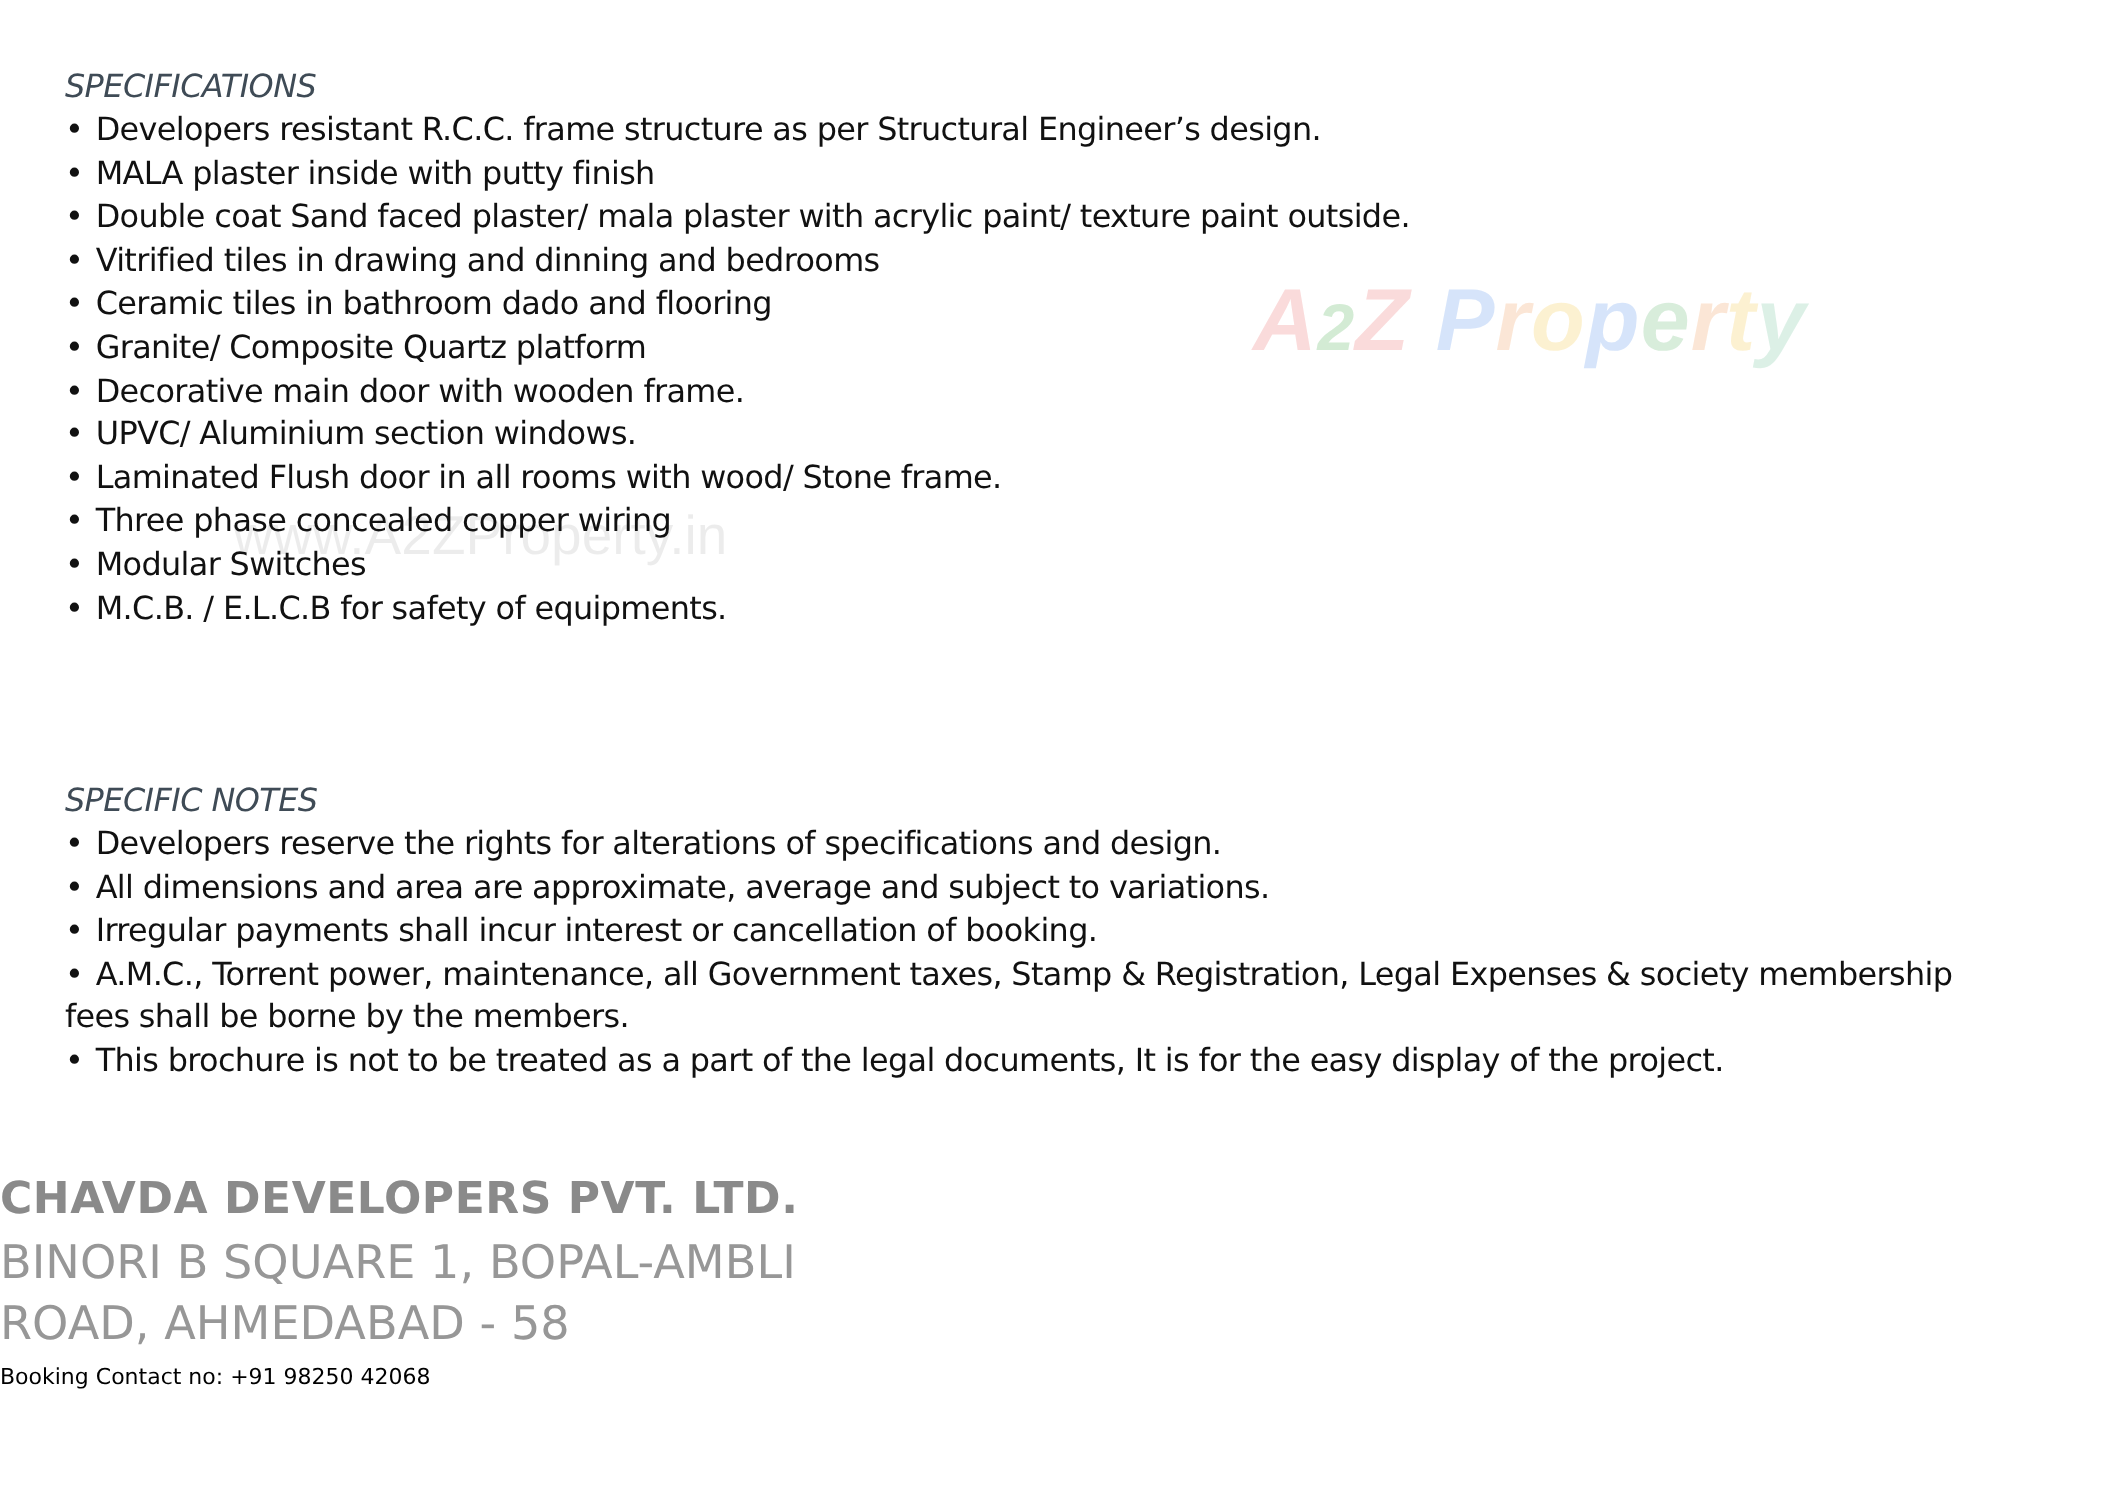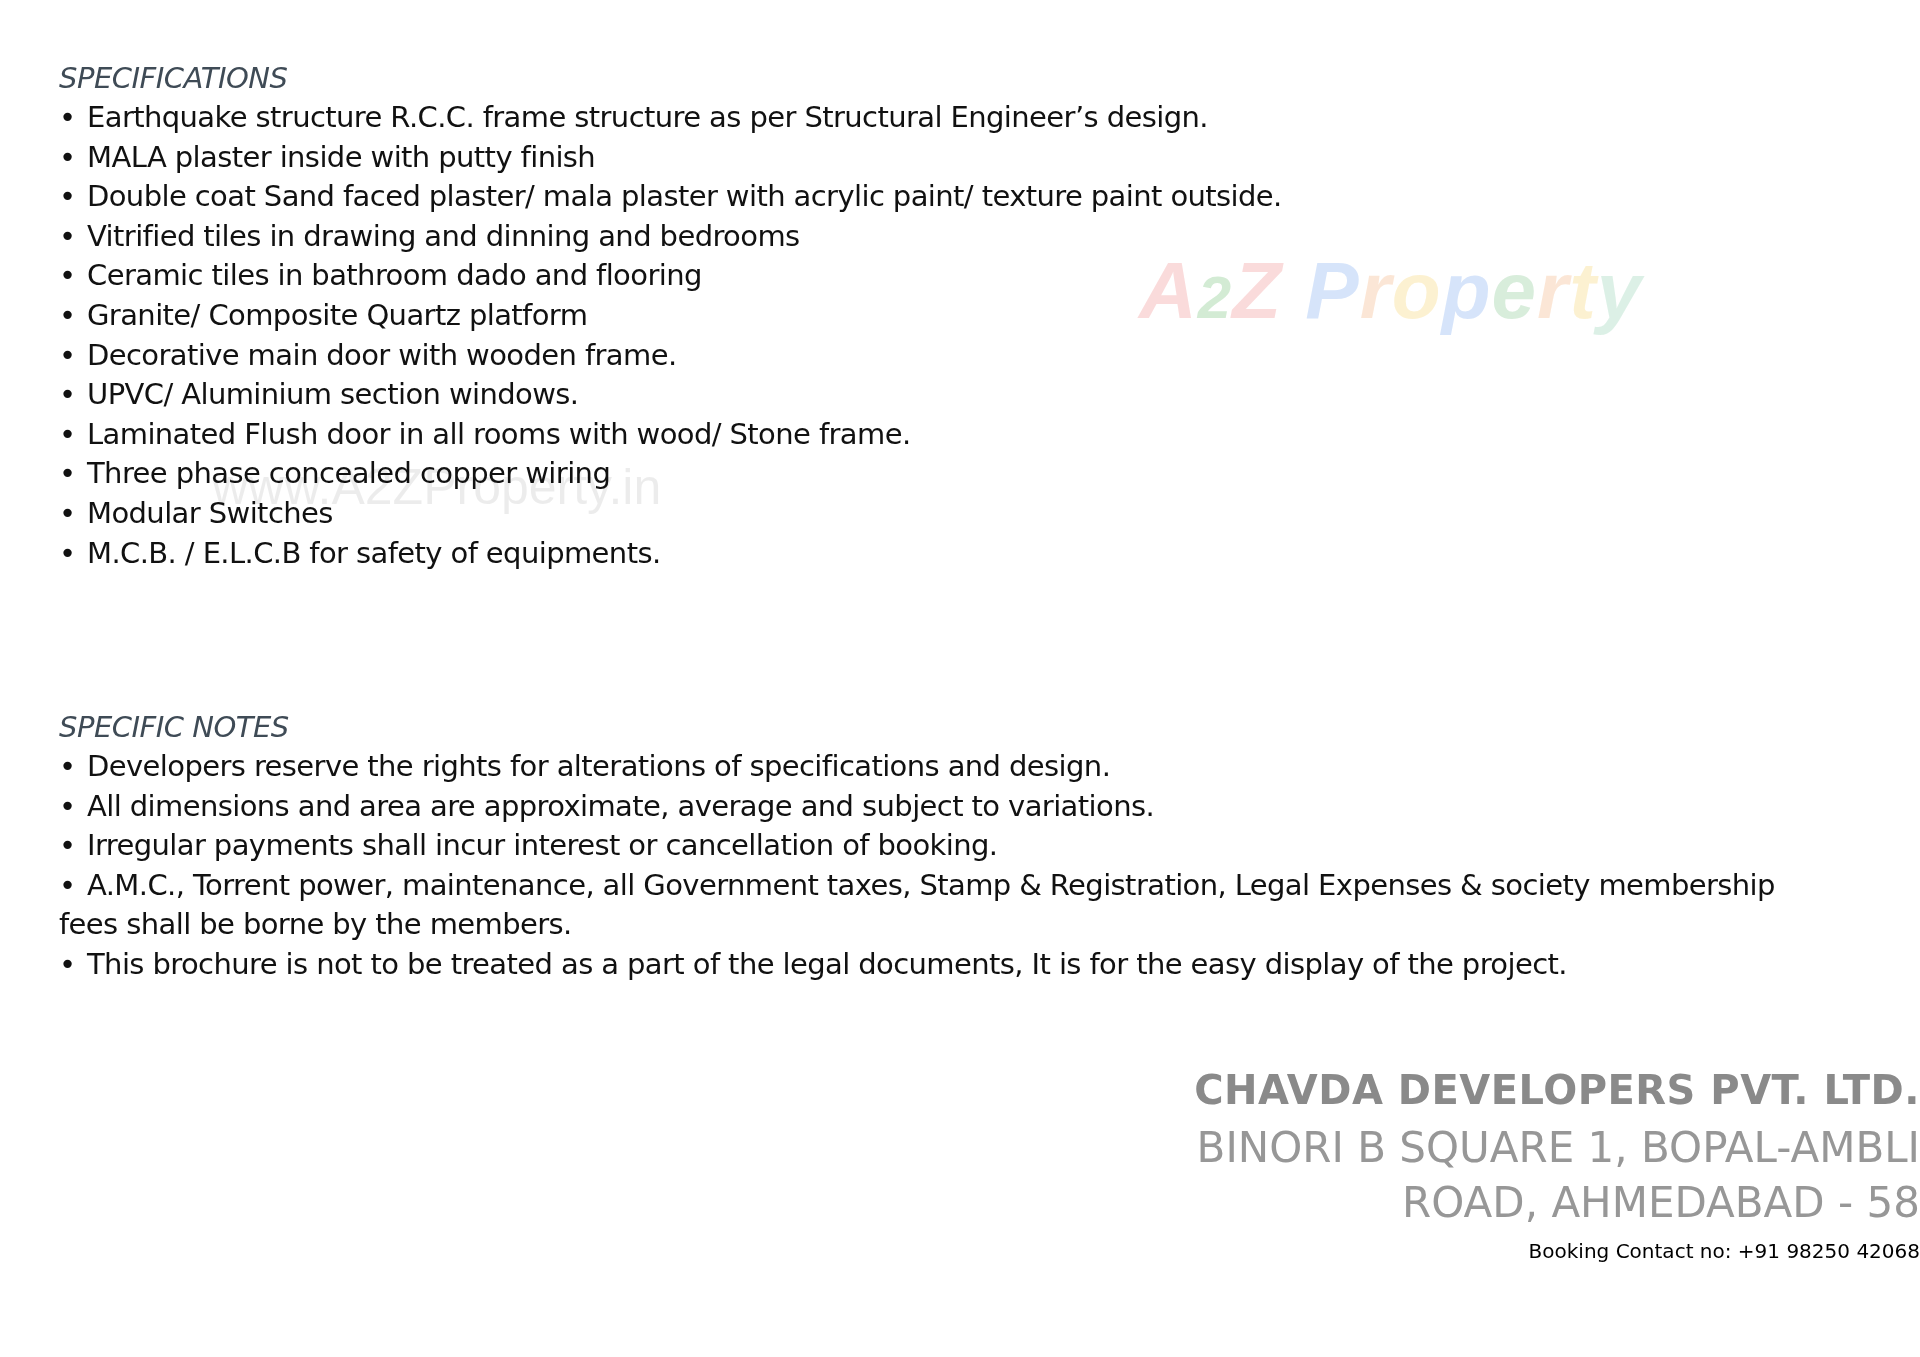--- a/index.html
+++ b/index.html
@@ -9,36 +9,36 @@
   .heading { font-style:italic; font-weight:normal; color:#3f4b56; font-size:29px; line-height:40px;
              letter-spacing:-0.5px; }
   .list { margin:0; padding:0; list-style:none; }
   .list li { font-size:29px; line-height:39.6px; letter-spacing:-0.6px; white-space:nowrap; }
   .list.notes li { white-space:normal; width:1720px; }
   .bullet { display:inline-block; width:28px; }
   .wm-logo { position:absolute; left:1139px; top:246px; font-family:"Liberation Sans", sans-serif;
              font-weight:bold; font-size:80px; line-height:90px; opacity:0.3; white-space:nowrap; letter-spacing:1px;font-style:italic;}
   .wm-url { position:absolute; left:212px; top:458px; font-family:"Liberation Sans", sans-serif;
             font-size:50px; color:#000; opacity:0.07; white-space:nowrap; }
-  .footer { position:absolute; left:0; width:1920px; text-align:right; color:#8a8a8a; }
+  .footer { position:absolute; left:0; width:1920px; text-align:left; color:#8a8a8a; }
   .f-company { top:1066px; font-weight:bold; font-size:40px; line-height:48px; letter-spacing:0.5px; }
   .f-addr1 { top:1122px; font-size:42px; line-height:52px; color:#979797; }
   .f-addr2 { top:1177px; font-size:42px; line-height:52px; color:#979797; }
   .f-contact { top:1233px; font-size:20px; line-height:36px; color:#000000; }
 </style>
 </head>
 <body>
 
 <div class="wm-logo" id="wmlogo"><span style="color: rgb(240, 138, 138);">A</span><span style="color: rgb(111, 191, 115); font-size: 60px;">2</span><span style="color: rgb(240, 138, 138);">Z</span><span style="color: rgb(255, 255, 255); white-space: pre;"> </span><span style="color: rgb(122, 168, 240);">P</span><span style="color: rgb(245, 176, 122);">r</span><span style="color: rgb(247, 211, 106);">o</span><span style="color: rgb(122, 168, 240);">p</span><span style="color: rgb(127, 196, 138);">e</span><span style="color: rgb(245, 176, 122);">r</span><span style="color: rgb(247, 211, 106);">t</span><span style="color: rgb(143, 208, 176);">y</span></div>
 <div class="wm-url">www.A2ZProperty.in</div>
 
 <div class="section" style="top:58px;">
   <div class="heading">SPECIFICATIONS</div>
   <ul class="list" id="spec-list">
-      <li><span class="bullet">•</span><span>Earthquake structure R.C.C. frame structure as per Structural Engineer’s design.</span></li>
+      <li><span class="bullet">•</span><span>Developers resistant R.C.C. frame structure as per Structural Engineer’s design.</span></li>
       <li><span class="bullet">•</span><span>MALA plaster inside with putty finish</span></li>
       <li><span class="bullet">•</span><span>Double coat Sand faced plaster/ mala plaster with acrylic paint/ texture paint outside.</span></li>
       <li><span class="bullet">•</span><span>Vitrified tiles in drawing and dinning and bedrooms</span></li>
       <li><span class="bullet">•</span><span>Ceramic tiles in bathroom dado and flooring</span></li>
       <li><span class="bullet">•</span><span>Granite/ Composite Quartz platform</span></li>
       <li><span class="bullet">•</span><span>Decorative main door with wooden frame.</span></li>
       <li><span class="bullet">•</span><span>UPVC/ Aluminium section windows.</span></li>
       <li><span class="bullet">•</span><span>Laminated Flush door in all rooms with wood/ Stone frame.</span></li>
       <li><span class="bullet">•</span><span>Three phase concealed copper wiring</span></li>
       <li><span class="bullet">•</span><span>Modular Switches</span></li>

